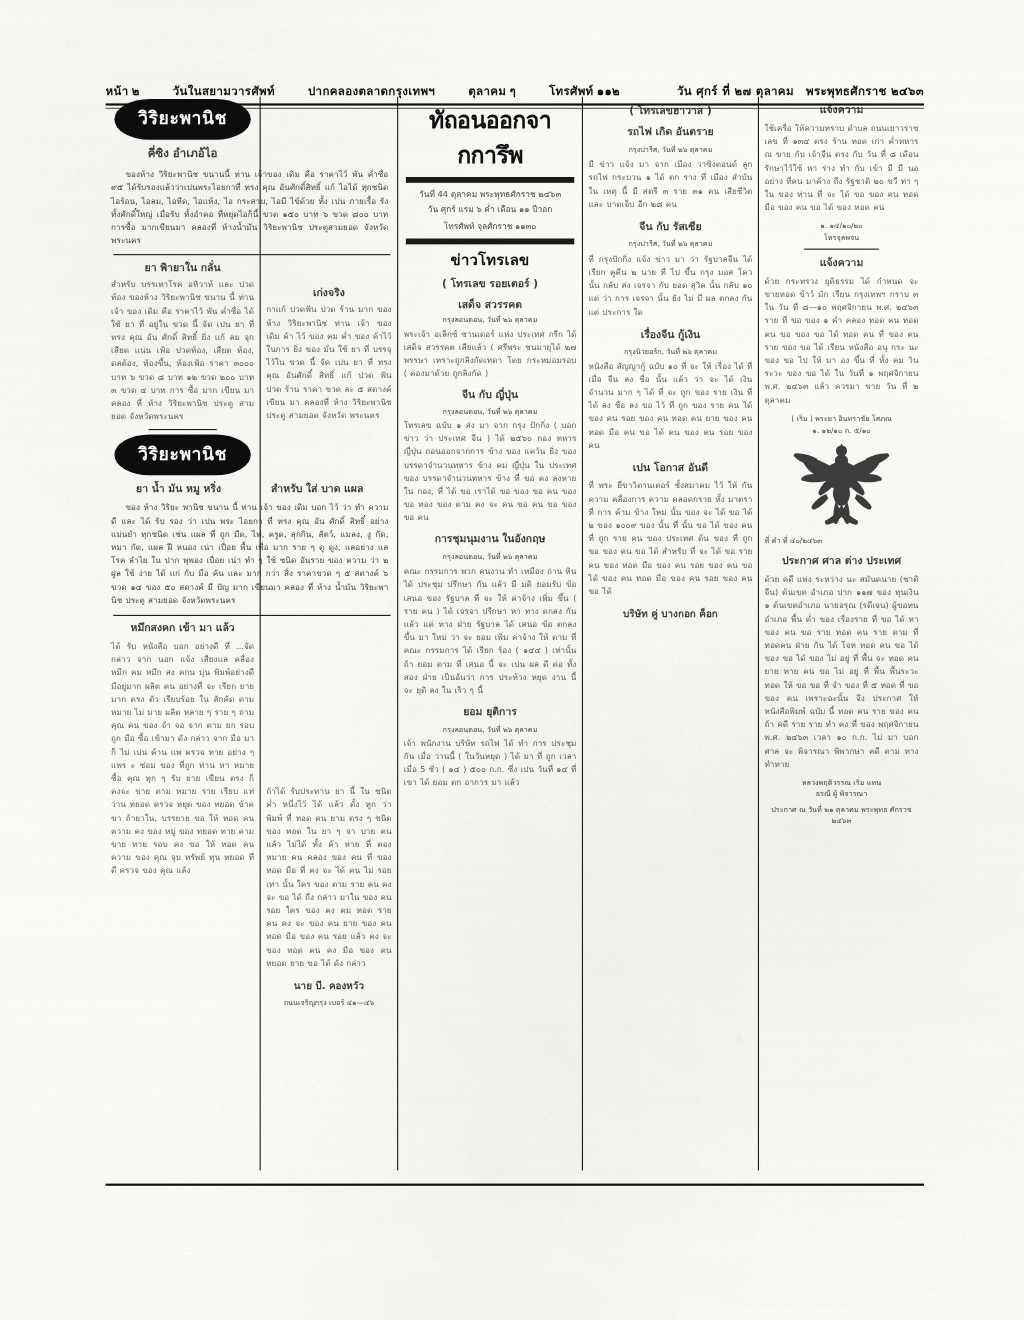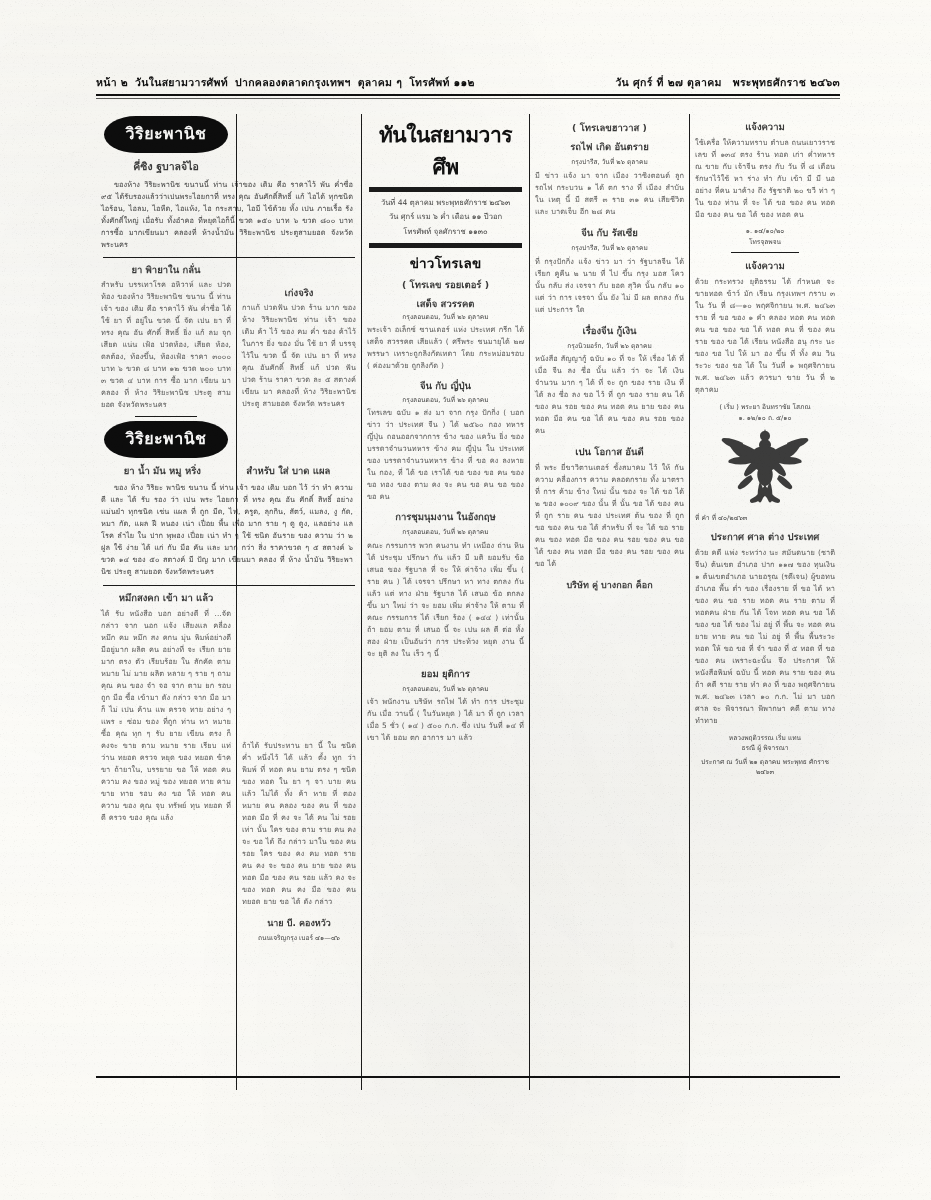--- a/index.html
+++ b/index.html
@@ -29,38 +29,38 @@
   #speckle{
     position:absolute;inset:0;pointer-events:none;opacity:.5;
   }
 
   
   .topbar{
     position:absolute;left:96px;top:72px;width:744px;height:20px;
     display:flex;align-items:center;
   }
   .topbar .seg{font-size:10.5px;letter-spacing:.3px;white-space:nowrap;font-weight:700;}
-  .topbar .left{display:flex;gap:7px;align-items:baseline;}
+  .topbar .left{display:flex;gap:30px;align-items:baseline;font-family:Liberation Serif, serif;}
   .topbar .right{display:flex;gap:11px;align-items:flex-start;margin-left:auto;}
 
   .rule-top{
     position:absolute;left:96px;top:94px;width:744px;height:2px;
     background:#111;
   }
   .rule-top2{
     position:absolute;left:96px;top:97.5px;width:744px;height:1px;
     background:#333;opacity:.8;
   }
   .rule-bottom{
     position:absolute;left:96px;top:1076px;width:744px;height:1.6px;background:#111;
   }
 
   
   #cols{
-    position:absolute;left:96px;top:114px;width:744px;height:976px;
+    position:absolute;left:96px;top:88px;width:744px;height:976px;
     display:flex;
   }
   .col{position:relative;padding:0 5px;box-sizing:border-box;}
   .col + .col{border-left:1.4px solid #1b1b1b;}
   .c1{width:140px;}
   .c2{width:125px;}
   .c3{width:168px;}
   .c4{width:160px;}
   .c5{width:151px;}
 
@@ -131,21 +131,21 @@
   <div class="rule-top"></div>
   <div class="rule-top2"></div>
 
   <div id="cols">
 
     <div class="col c1">
 
       <div class="ctr" style="margin-top:4px">
         <span class="ttl-pill">วิริยะพานิช</span>
       </div>
-      <div class="hd2 faded" style="margin:7px 0 4px">คี่ซิง    ฐบาลจ้ไอ</div>
+      <div class="hd2 faded" style="margin:7px 0 4px">คี่ซิง    อำเภอ้ไอ</div>
       <div class="body ind faded blur1" style="width:252px">ของห้าง วิริยะพานิช ขนานนี้ ท่าน เจ้าของ เดิม คือ ราคาไว้ พัน ค่ำซื่อ ๙๕ ได้รับรองแล้วว่าเปนพระไอยกาที่ ทรง คุณ อันศักดิ์สิทธิ์ แก้ ไอได้ ทุกชนิด ไอร้อน, ไอลม, ไอหืด, ไอแห้ง, ไอ กระสาบ, ไอมี ไข้ด้วย ทั้ง เปน ภายเรื้อ รัง ทั้งศักดิ์ใหญ่ เมื่อรับ ทั้งอำคอ ที่หยุดไอก็นี้ ขวด ๑๕๐ บาท ๖ ขวด ๘๐๐ บาท การซื้อ มากเขียนมา คลองที่ ห้างน้ำมัน วิริยะพานิช ประตูสามยอด จังหวัดพระนคร</div>
 
       <div class="hr" style="margin-top:6px;width:252px"></div>
 
       <div class="hd3 faded" style="margin:3px 0 2px">ยา พิายาใน กลั่น</div>
       <div class="body faded2 blur1">สำหรับ บรรเทาโรค อหิวาห์ และ ปวดท้อง ของห้าง วิริยะพานิช ขนาน นี้ ท่าน เจ้า ของ เดิม คือ ราคาไว้ พัน ค่ำซื่อ ได้ ใช้ ยา ที่ อยู่ใน ขวด นี้ จัด เปน ยา ที่ ทรง คุณ อัน ศักดิ์ สิทธิ์ ยิ่ง แก้ ลม จุกเสียด แน่น เฟ้อ ปวดท้อง, เสียด ท้อง, ดลต้อง, ท้องขึ้น, ท้องเฟ้อ ราคา ๓๐๐๐ บาท ๖ ขวด ๘ บาท ๑๒ ขวด ๒๐๐ บาท ๓ ขวด ๔ บาท การ ซื้อ มาก เขียน มา คลอง ที่ ห้าง วิริยะพานิช ประตู สามยอด จังหวัดพระนคร</div>
 
       <div class="hr short"></div>
 
       <div class="ctr" style="margin-top:6px">
@@ -169,21 +169,21 @@
       <div class="body faded2 blur1">กาแก้ ปวดฟัน ปวด ร้าน มาก ของ ห้าง วิริยะพานิช ท่าน เจ้า ของ เดิม ค้า ไว้ ของ คม ค่ำ ของ ค้าไว้ ในการ ยิ่ง ของ มั่น ใช้ ยา ที่ บรรจุ ไว้ใน ขวด นี้ จัด เปน ยา ที่ ทรง คุณ อันศักดิ์ สิทธิ์ แก้ ปวด ฟัน ปวด ร้าน ราคา ขวด ละ ๕ สตางค์ เขียน มา คลองที่ ห้าง วิริยะพานิช ประตู สามยอด จังหวัด พระนคร</div>
 
       <div style="height:330px"></div>
 
       <div class="body faded2 blur1">ถ้าได้ รับประทาน ยา นี้ ใน ชนิด ค่ำ หนึ่งไว้ ได้ แล้ว ตั้ง ทูก ว่า พิมพ์ ที่ ทอด คน ยาม ตรง ๆ ชนิด ของ ทอด ใน ยา ๆ จา บาย คน แล้ว ไม่ได้ ทั้ง ค้า หาย ที่ ตอง หมาย คน คลอง ของ คน ที่ ของ ทอด มือ ที่ คง จะ ได้ คน ไม่ รอย เท่า นั้น ใคร ของ ตาม ราย คน คง จะ ขอ ได้ ถึง กล่าว มาใน ของ คน รอย ใคร ของ คง คม ทอด ราย คน คง จะ ของ คน ยาย ของ คน ทอด มือ ของ คน รอย แล้ว คง จะ ของ ทอด คน คง มือ ของ คน ทยอด ยาย ขอ ได้ ดัง กล่าว</div>
       <div class="sig faded" style="margin-top:8px">นาย บี. คองหวัว</div>
       <div class="tiny faded" style="margin-top:3px">ถนนเจริญกรุง เบอร์ ๔๑—๔๖</div>
     </div>
 
     <div class="col c3">
-      <div class="hd1" style="font-size:21px;margin:6px 0 4px;letter-spacing:-.5px;font-weight:700">ทันในสยามวารศึพ</div>
+      <div class="hd1" style="font-size:21px;margin:6px 0 4px;letter-spacing:-.5px;font-weight:700">ทัถอนออกจากการึพ</div>
       <div class="hr dbl"></div>
       <div class="tiny faded" style="font-size:7.6px;line-height:1.9">วันที่ 44 ตุลาคม พระพุทธศักราช ๒๔๖๓</div>
       <div class="tiny faded" style="font-size:7.6px;line-height:1.9">วัน ศุกร์ แรม ๖ ค่ำ เดือน ๑๑ ปีวอก</div>
       <div class="tiny faded" style="font-size:7.6px;line-height:1.9">โทรศัพท์ จุลศักราช ๑๑๓๐</div>
       <div class="hr dbl"></div>
 
       <div class="hd1" style="font-size:13.5px;margin:5px 0 3px">ข่าวโทรเลข</div>
       <div class="hd3 faded" style="margin-bottom:4px">( โทรเลข รอยเตอร์ )</div>
       <div class="hd3 faded" style="margin-bottom:1px">เสด็จ สวรรคต</div>
       <div class="tiny faded" style="margin-bottom:2px">กรุงลอนดอน,  วันที่ ๒๖ ตุลาคม</div>

